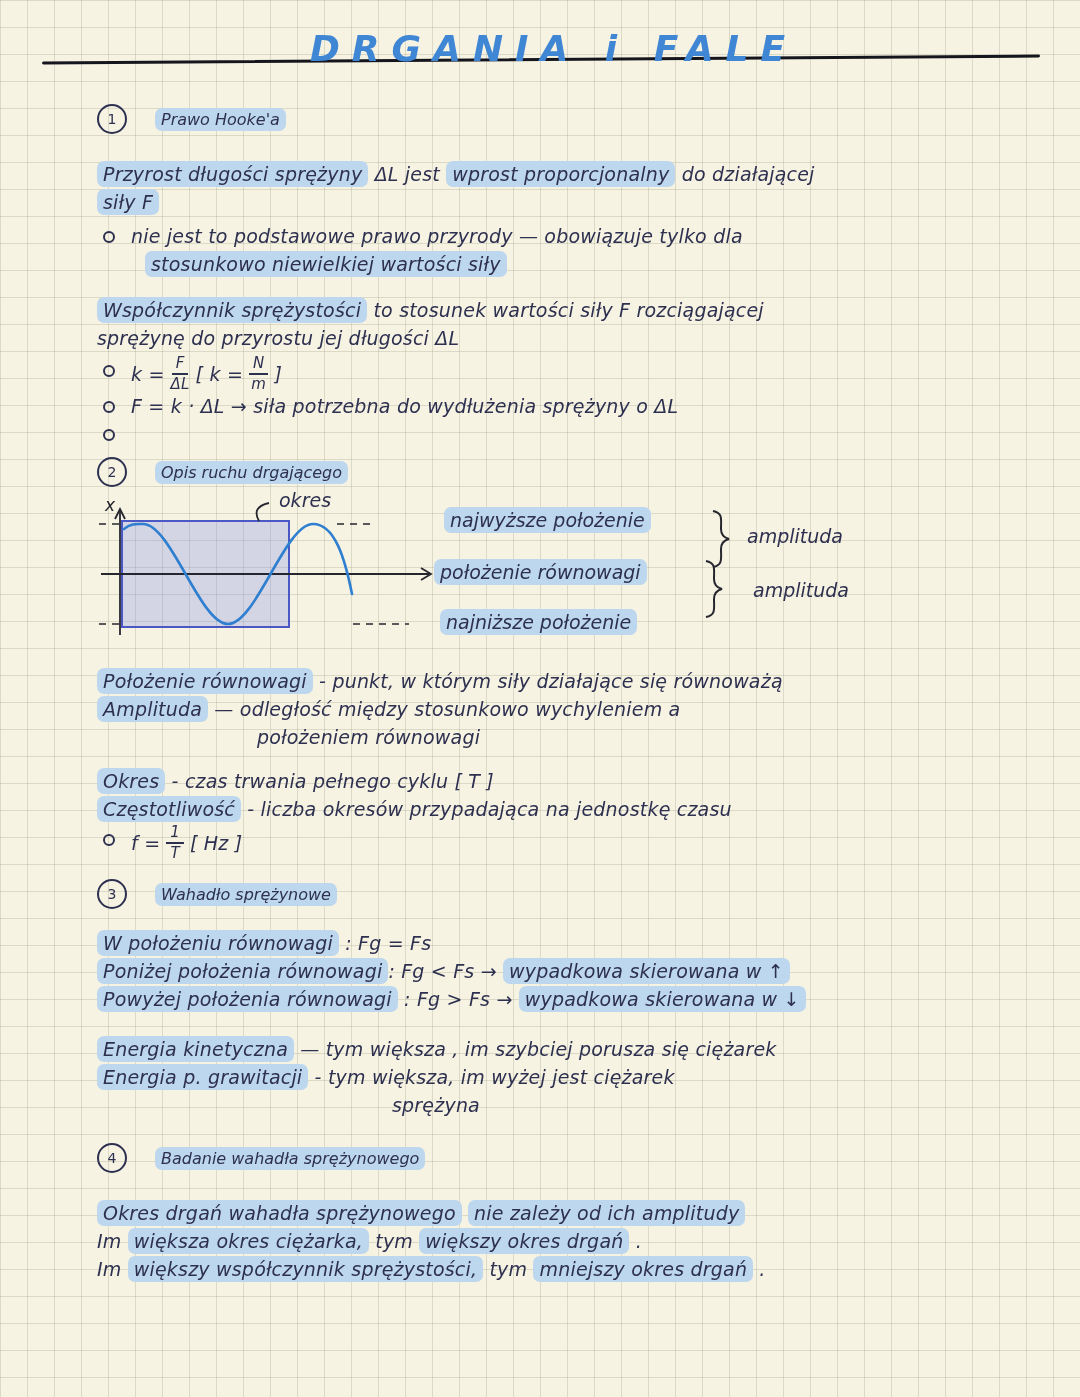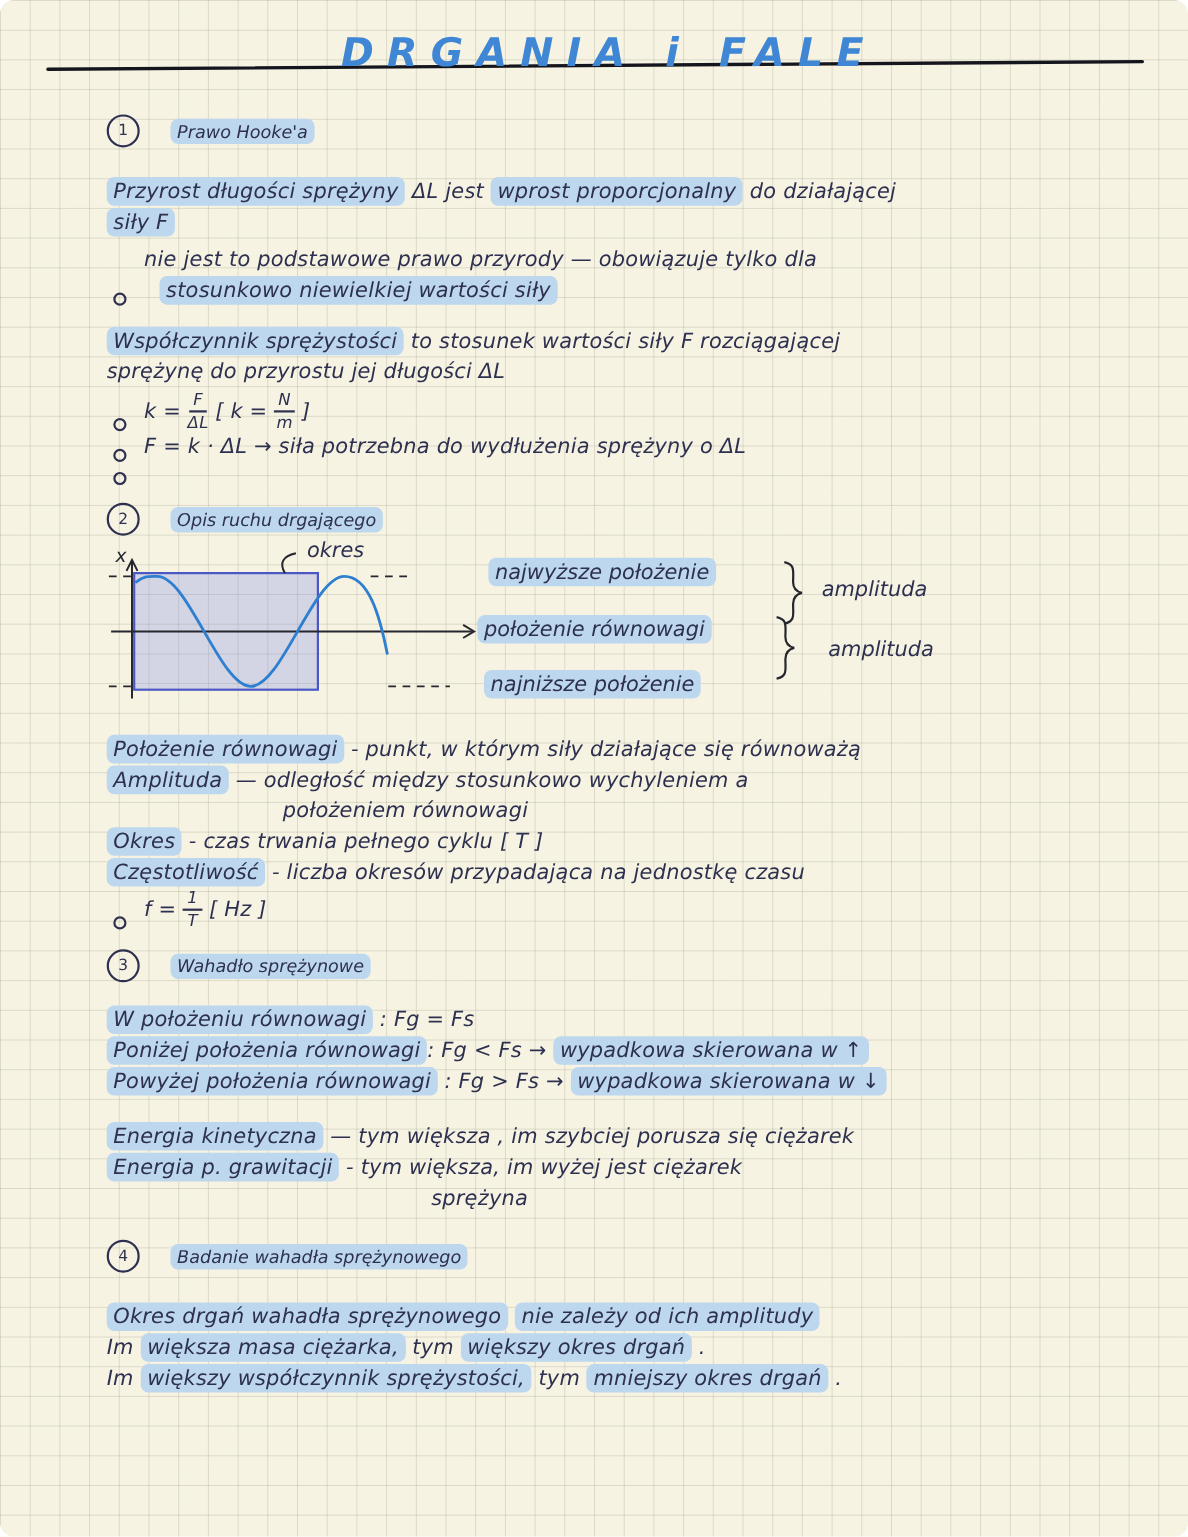--- a/index.html
+++ b/index.html
@@ -11,21 +11,20 @@
   }
   .page {
     position:relative;
     width:1080px; height:1397px;
     background-color:#f6f3e3;
     background-image:
       linear-gradient(to right, rgba(125,125,100,0.22) 1px, transparent 1px),
       linear-gradient(to bottom, rgba(125,125,100,0.22) 1px, transparent 1px);
     background-size:27px 27px;
     overflow:hidden;
-    border-radius:13px;
   }
   .content { padding:16px 70px 0 97px; }
   .line { min-height:28px; line-height:28px; font-size:19px; letter-spacing:0.2px; }
   .hl {
     background:#bdd7ee;
     border-radius:7px;
     padding:2px 6px;
     box-decoration-break:clone;
     -webkit-box-decoration-break:clone;
   }
@@ -41,21 +40,21 @@
     color:#3f86d4;
   }
   
   .head { display:flex; align-items:center; gap:28px; }
   .circ {
     width:26px; height:26px; border:2px solid #2e3050; border-radius:50%;
     display:flex; align-items:center; justify-content:center;
     font-size:14px; flex:none; font-style:normal;
   }
   
-  .blt { display:flex; align-items:flex-end; margin-left:6px; }
+  .blt { display:flex; align-items:flex-start; margin-left:6px; }
   .dot {
     width:8px; height:8px; border:2px solid #2e3050; border-radius:50%;
     margin:9px 16px 0 0; flex:none;
   }
   
   .formula { display:flex; align-items:center; min-height:36px; }
   .frac {
     display:inline-flex; flex-direction:column; align-items:center;
     line-height:1; margin:0 6px; font-size:15px;
   }
@@ -156,21 +155,21 @@
       <div class="dlabel" style="left:337px; top:60px"><span class="hl">położenie równowagi</span></div>
       <div class="dlabel" style="left:343px; top:110px"><span class="hl">najniższe położenie</span></div>
       <div class="dlabel" style="left:650px; top:24px">amplituda</div>
       <div class="dlabel" style="left:656px; top:78px">amplituda</div>
     </div>
 
     <div class="line" style="margin-top:10px"><span class="hl">Położenie równowagi</span><span> - punkt, w którym siły działające się równoważą</span></div>
     <div class="line"><span class="hl">Amplituda</span><span> — odległość między stosunkowo wychyleniem a</span></div>
     <div class="line" style="margin-left:160px"><span>położeniem równowagi</span></div>
 
-    <div class="line" style=""><span class="hl">Okres</span><span> - czas trwania pełnego cyklu  [ T ]</span></div>
+    <div class="line" style="margin-top:16px"><span class="hl">Okres</span><span> - czas trwania pełnego cyklu  [ T ]</span></div>
     <div class="line"><span class="hl">Częstotliwość</span><span> - liczba okresów przypadająca na jednostkę czasu</span></div>
 
     <div class="blt" style="margin-top:2px">
       <span class="dot"></span>
       <div class="line formula">
         <span>f = </span>
         <span class="frac">
           <span class="fn">1</span>
           <span class="fd">T</span>
         </span>
@@ -190,17 +189,17 @@
     <div class="line" style="margin-top:22px"><span class="hl">Energia kinetyczna</span><span> — tym większa , im szybciej porusza się ciężarek</span></div>
     <div class="line"><span class="hl">Energia p. grawitacji</span><span> - tym większa, im wyżej jest ciężarek</span></div>
     <div class="line" style="margin-left:295px"><span>sprężyna</span></div>
 
     <div class="head" style="margin-top:24px">
       <span class="circ">4</span>
       <span class="hl">Badanie wahadła sprężynowego</span>
     </div>
 
     <div class="line" style="margin-top:26px"><span class="hl">Okres drgań wahadła sprężynowego</span><span> </span><span class="hl">nie zależy od ich amplitudy</span></div>
-    <div class="line"><span>Im </span><span class="hl">większa masa ciężarka,</span><span> tym </span><span class="hl">większy okres drgań</span><span> .</span></div>
+    <div class="line"><span>Im </span><span class="hl">większa okres ciężarka,</span><span> tym </span><span class="hl">większy okres drgań</span><span> .</span></div>
     <div class="line"><span>Im </span><span class="hl">większy współczynnik sprężystości,</span><span> tym </span><span class="hl">mniejszy okres drgań</span><span> .</span></div>
 
   </div>
 </div>
 
 </body></html>

